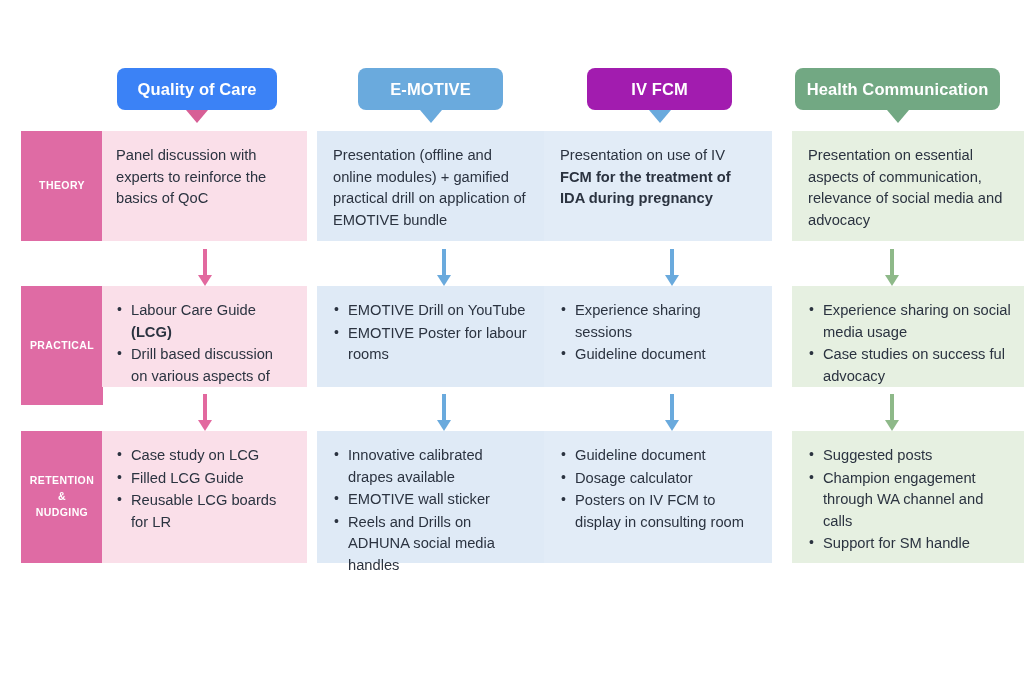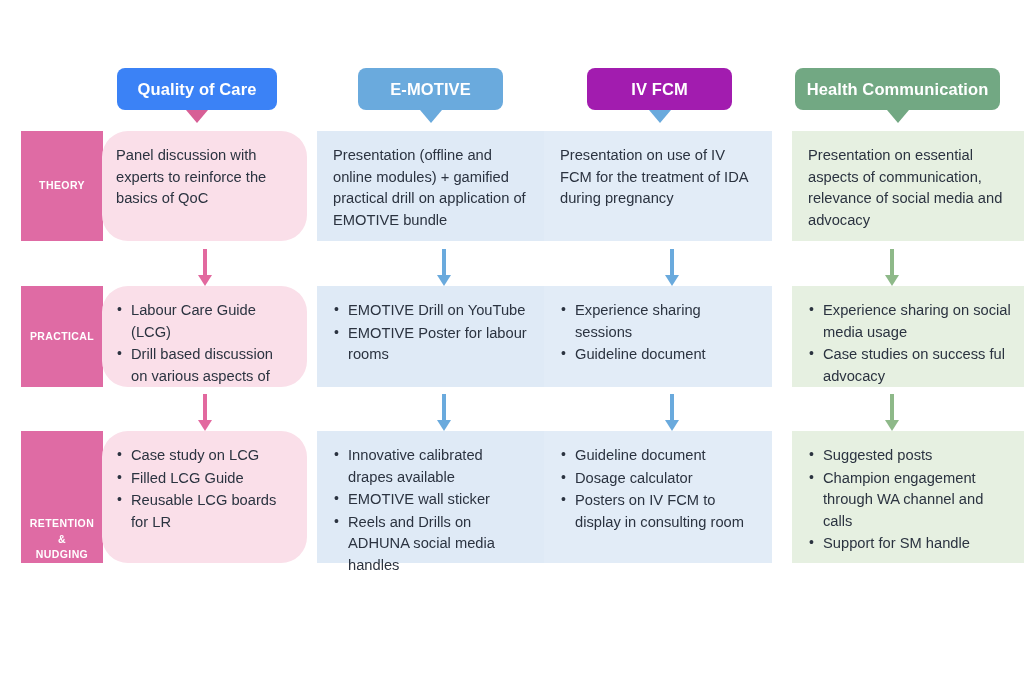--- a/index.html
+++ b/index.html
@@ -87,21 +87,20 @@
     position: absolute;
     top: 0;
     box-sizing: border-box;
     padding: 14px 16px 12px 16px;
     color: #2b3340;
     font-size: 14.7px;
     line-height: 1.47;
   }
   .cell.first {
     padding-left: 14px;
-    border-radius: 26px;
   }
   .cell p {
     margin: 0;
   }
   .cell ul {
     margin: 0;
     padding: 0;
     list-style: none;
   }
   .cell li {
@@ -111,21 +110,21 @@
   }
   .cell li::before {
     content: "\2022";
     position: absolute;
     left: 1px;
     top: -1px;
     font-size: 14px;
     line-height: inherit;
   }
   .cell b, .cell .bold {
-    font-weight: normal;
+    font-weight: bold;
   }
 
   
   .arrow {
     position: absolute;
     width: 14px;
   }
   .arrow .shaft {
     position: absolute;
     left: 5px;
@@ -206,21 +205,21 @@
       <span class="shaft" style="height:26px; background:#6aaadd;"></span>
       <span class="head" style="top:26px; border-top:11px solid #6aaadd;"></span>
     </div>
     <div class="arrow" style="left:865px; top:118px; height:36px;">
       <span class="shaft" style="height:26px; background:#8eb989;"></span>
       <span class="head" style="top:26px; border-top:11px solid #8eb989;"></span>
     </div>
 
     <div class="row" style="top:155px; height:101px;">
 
-      <div class="row-label" style="height:101px; background:#df6ba4;">
+      <div class="row-label" style="height:119px; background:#df6ba4;">
         <span>PRACTICAL</span>
       </div>
 
       <div class="cell first" style="left:82px; width:205px; height:101px; background:#fadfe9;">
         <ul>
           <li><span>Labour Care Guide </span><b>(LCG)</b></li>
           <li><span>Drill based discussion on various aspects of</span></li>
         </ul>
       </div>
 
@@ -258,21 +257,21 @@
       <span class="shaft" style="height:26px; background:#6aaadd;"></span>
       <span class="head" style="top:26px; border-top:11px solid #6aaadd;"></span>
     </div>
     <div class="arrow" style="left:865px; top:263px; height:36px;">
       <span class="shaft" style="height:26px; background:#8eb989;"></span>
       <span class="head" style="top:26px; border-top:11px solid #8eb989;"></span>
     </div>
 
     <div class="row" style="top:300px; height:132px;">
 
-      <div class="row-label" style="height:132px; background:#df6ba4; flex-direction:column;justify-content:flex-end;">
+      <div class="row-label" style="height:132px; background:#df6ba4; flex-direction:column;">
         <span>RETENTION</span>
         <span>&amp; NUDGING</span>
       </div>
 
       <div class="cell first" style="left:82px; width:205px; height:132px; background:#fadfe9;">
         <ul>
           <li>Case study on LCG</li>
           <li>Filled LCG Guide</li>
           <li>Reusable LCG boards for LR</li>
         </ul>

